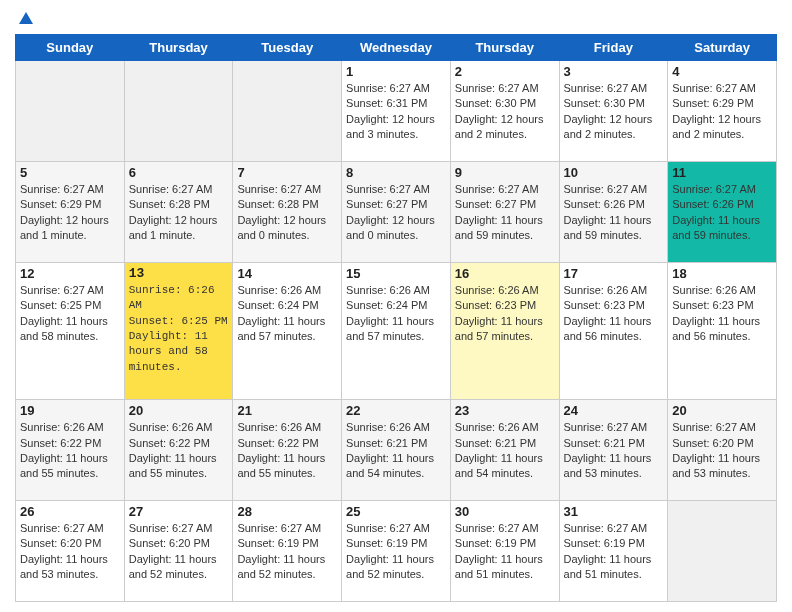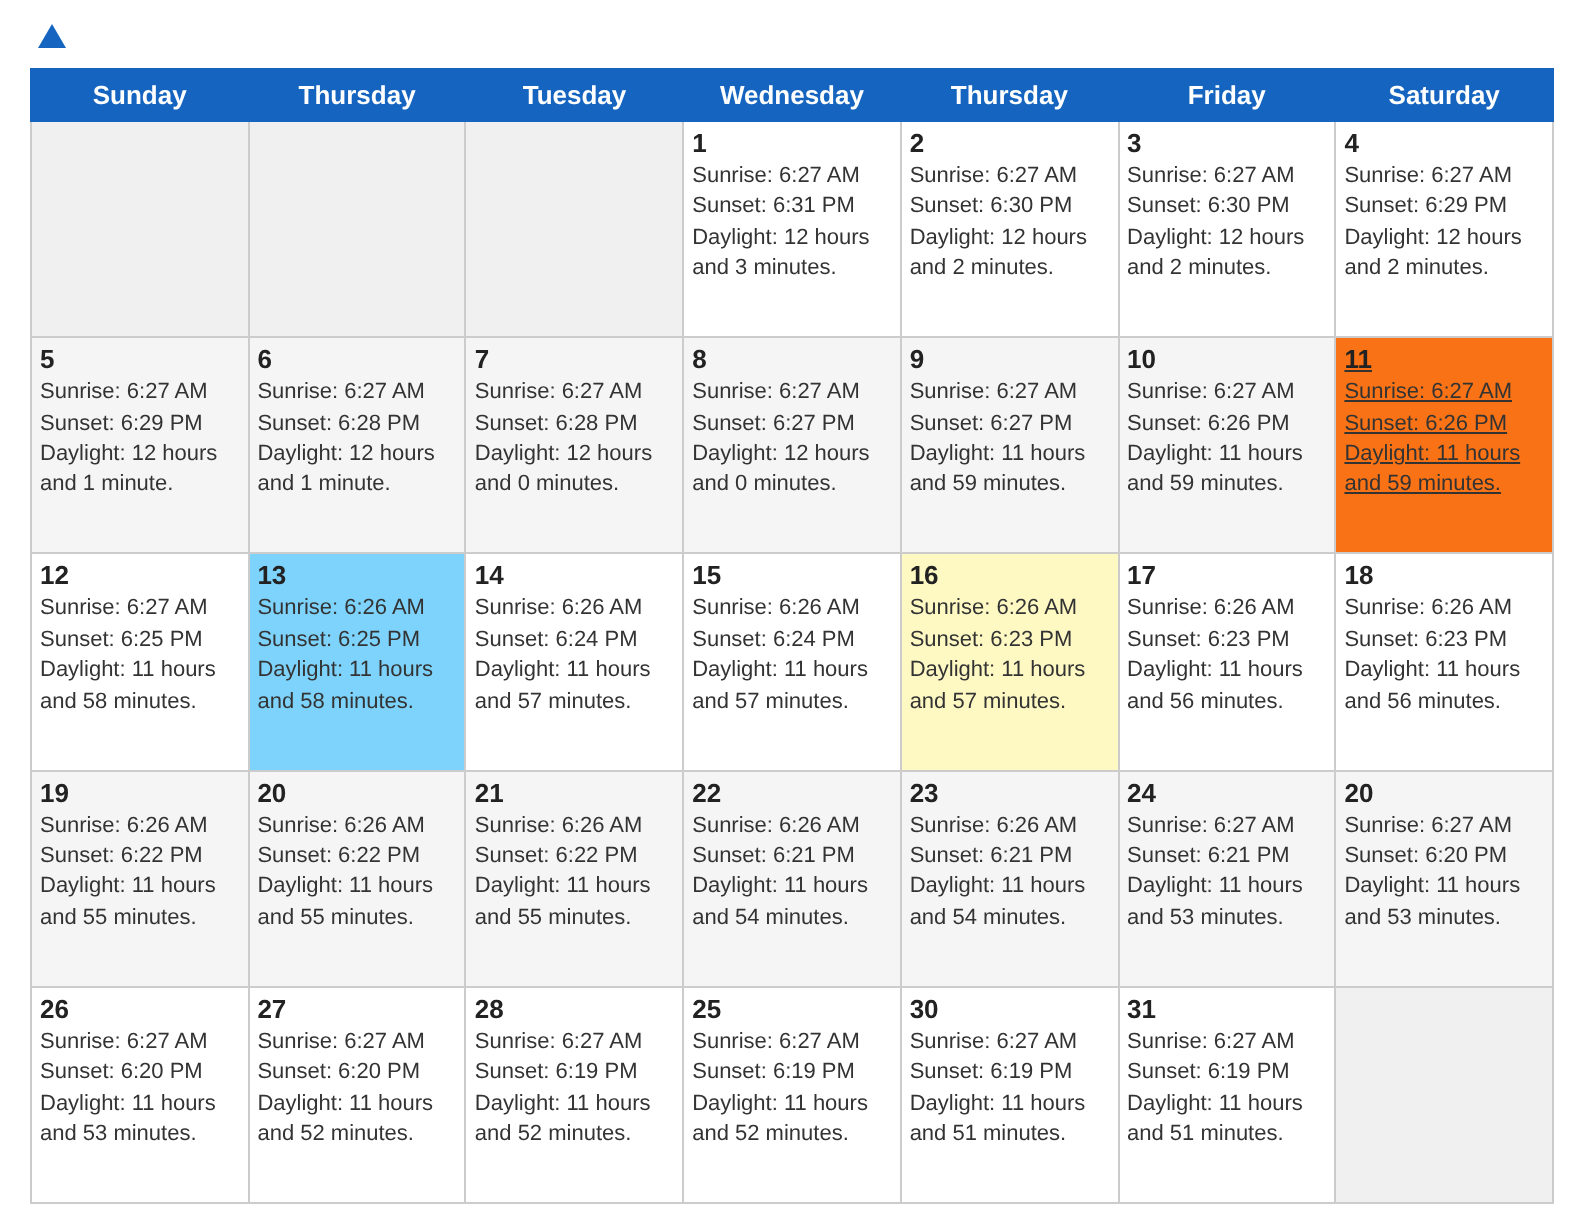--- a/index.html
+++ b/index.html
@@ -161,31 +161,31 @@
             <div class="day-info">Sunrise: 6:27 AM<br>Sunset: 6:27 PM<br>Daylight: 12 hours and 0 minutes.</div>
           </td>
           <td style="background: rgb(245, 245, 245);">
             <span class="day-num">9</span>
             <div class="day-info">Sunrise: 6:27 AM<br>Sunset: 6:27 PM<br>Daylight: 11 hours and 59 minutes.</div>
           </td>
           <td style="background: rgb(245, 245, 245);">
             <span class="day-num">10</span>
             <div class="day-info">Sunrise: 6:27 AM<br>Sunset: 6:26 PM<br>Daylight: 11 hours and 59 minutes.</div>
           </td>
-          <td style="background: #f97316; text-decoration: underline;">
+          <td style="background: #14b8a6;">
             <span class="day-num">11</span>
             <div class="day-info">Sunrise: 6:27 AM<br>Sunset: 6:26 PM<br>Daylight: 11 hours and 59 minutes.</div>
           </td>
         </tr>
         <tr>
           <td style="background: rgb(255, 255, 255);">
             <span class="day-num">12</span>
             <div class="day-info">Sunrise: 6:27 AM<br>Sunset: 6:25 PM<br>Daylight: 11 hours and 58 minutes.</div>
           </td>
-          <td style="background: #7dd3fc;">
+          <td style="background: #fde047; font-family: Liberation Mono, monospace;">
             <span class="day-num">13</span>
             <div class="day-info">Sunrise: 6:26 AM<br>Sunset: 6:25 PM<br>Daylight: 11 hours and 58 minutes.</div>
           </td>
           <td style="background: rgb(255, 255, 255);">
             <span class="day-num">14</span>
             <div class="day-info">Sunrise: 6:26 AM<br>Sunset: 6:24 PM<br>Daylight: 11 hours and 57 minutes.</div>
           </td>
           <td style="background: rgb(255, 255, 255);">
             <span class="day-num">15</span>
             <div class="day-info">Sunrise: 6:26 AM<br>Sunset: 6:24 PM<br>Daylight: 11 hours and 57 minutes.</div>

